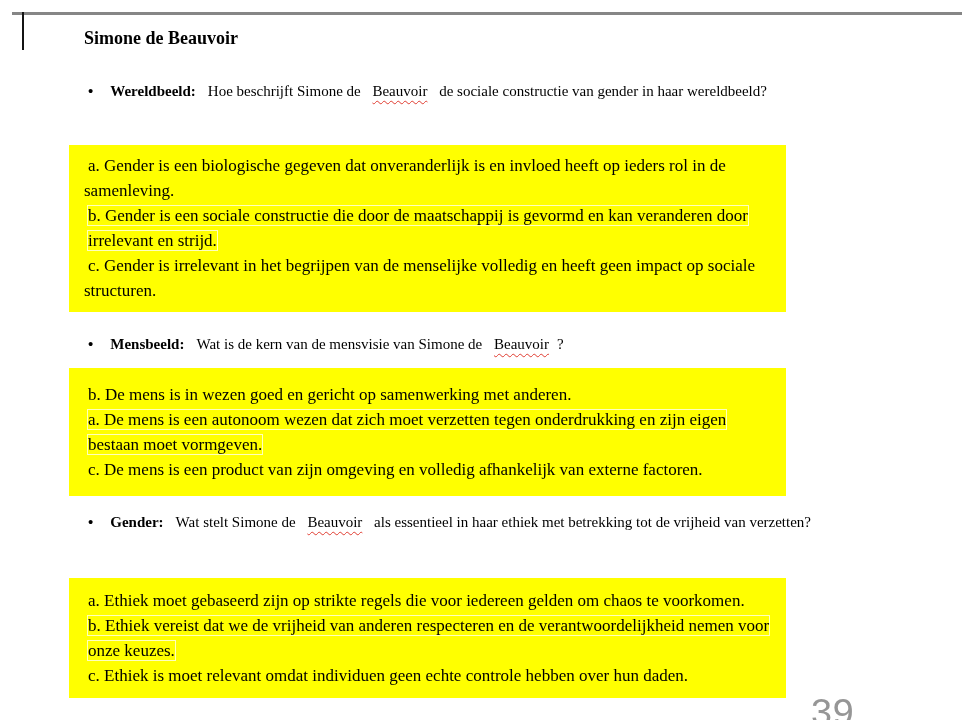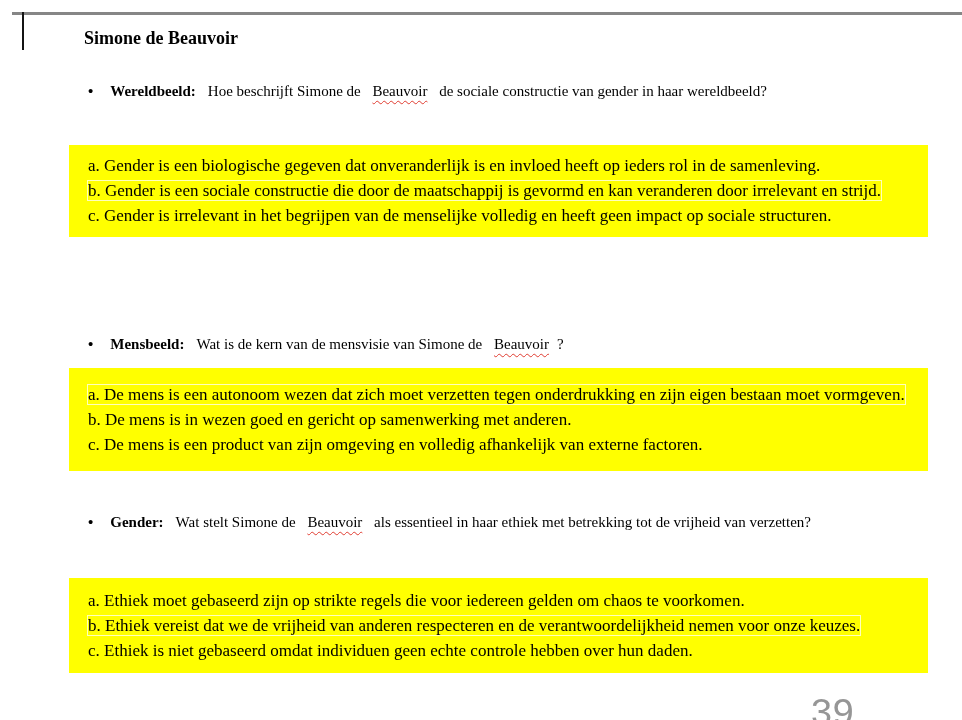--- a/index.html
+++ b/index.html
@@ -38,21 +38,21 @@
   .bullet { font-weight:bold; padding-right:9px; }
   .q-label { font-weight:bold; padding-right:4px; }
   .squiggle {
     text-decoration-line:underline;
     text-decoration-style:wavy;
     text-decoration-color:#e03c31;
     text-decoration-thickness:1px;
     text-underline-offset:4px;
   }
   .answers {
-    position:absolute; left:57px; width:859px;
+    position:absolute; left:57px; width:717px;
     background:#ffff00;
     font-size:17px; line-height:25px;
   }
   .block1 { top:133px; padding:8px 15px 9px 15px; }
   .block2 { top:356px; padding:14px 15px 14px 15px; }
   .block3 { top:566px; padding:10px 15px 10px 15px; }
   .opt { margin:0; }
   .optline.boxed {
     box-shadow:0 0 0 1px rgba(255,255,252,0.75);
     -webkit-box-decoration-break:clone;
@@ -87,31 +87,31 @@
   <p class="opt"><span class="optline">a. Gender is een biologische gegeven dat onveranderlijk is en invloed heeft op ieders rol in de samenleving.</span></p>
   <p class="opt"><span class="optline boxed">b. Gender is een sociale constructie die door de maatschappij is gevormd en kan veranderen door irrelevant en strijd.</span></p>
   <p class="opt"><span class="optline">c. Gender is irrelevant in het begrijpen van de menselijke volledig en heeft geen impact op sociale structuren.</span></p>
 </div>
 
 <div class="question q2">
   <span class="bullet">•</span><span class="q-label">Mensbeeld:</span><span>Wat is de kern van de mensvisie van Simone de </span><span class="squiggle">Beauvoir</span><span>?</span>
 </div>
 
 <div class="answers block2">
+  <p class="opt"><span class="optline">b. De mens is in wezen goed en gericht op samenwerking met anderen.</span></p>
   <p class="opt"><span class="optline boxed">a. De mens is een autonoom wezen dat zich moet verzetten tegen onderdrukking en zijn eigen bestaan moet vormgeven.</span></p>
-  <p class="opt"><span class="optline">b. De mens is in wezen goed en gericht op samenwerking met anderen.</span></p>
   <p class="opt"><span class="optline">c. De mens is een product van zijn omgeving en volledig afhankelijk van externe factoren.</span></p>
 </div>
 
 <div class="question q3">
   <span class="bullet">•</span><span class="q-label">Gender:</span><span>Wat stelt Simone de </span><span class="squiggle">Beauvoir</span><span> als essentieel in haar ethiek met betrekking tot de vrijheid van verzetten?</span>
 </div>
 
 <div class="answers block3">
   <p class="opt"><span class="optline">a. Ethiek moet gebaseerd zijn op strikte regels die voor iedereen gelden om chaos te voorkomen.</span></p>
   <p class="opt"><span class="optline boxed">b. Ethiek vereist dat we de vrijheid van anderen respecteren en de verantwoordelijkheid nemen voor onze keuzes.</span></p>
-  <p class="opt"><span class="optline">c. Ethiek is niet gebaseerd omdat individuen geen echte controle hebben over hun daden.</span></p>
+  <p class="opt"><span class="optline">c. Ethiek is moet relevant omdat individuen geen echte controle hebben over hun daden.</span></p>
 </div>
 
 <div class="page-number">39</div>
 <div class="edge-char">a</div>
 
 <div class="bottom-line"></div>
 
 </body></html>

